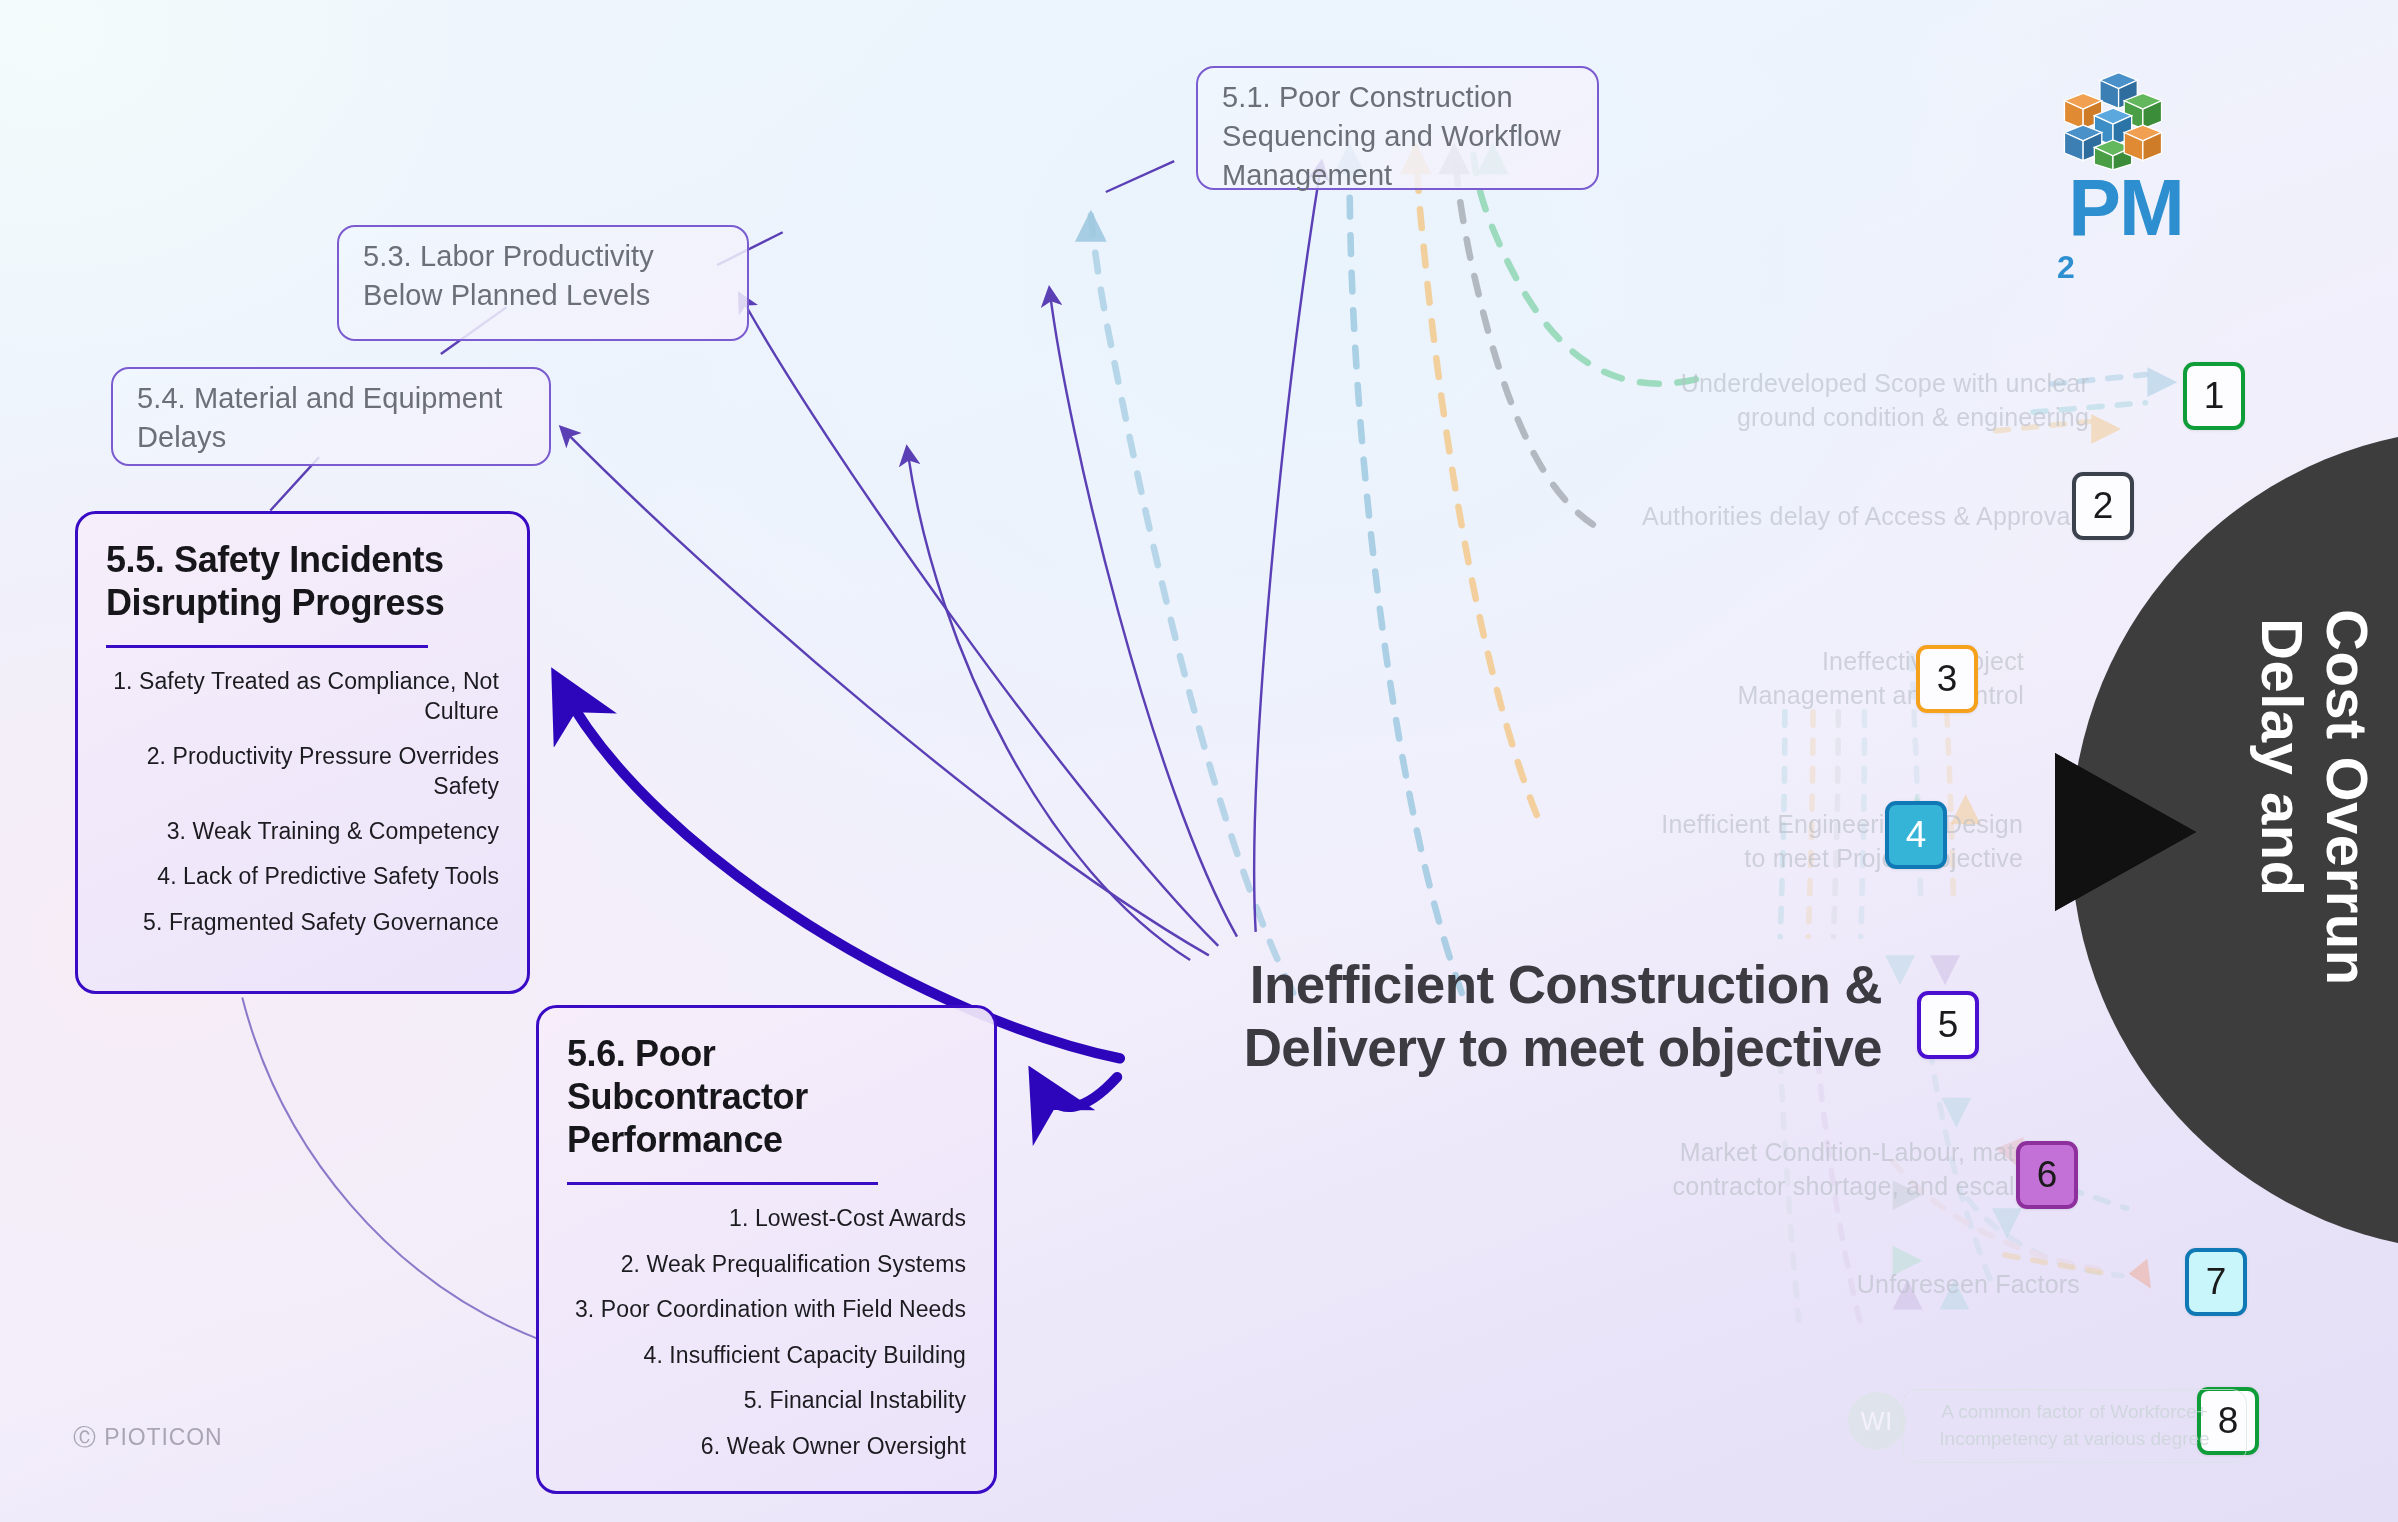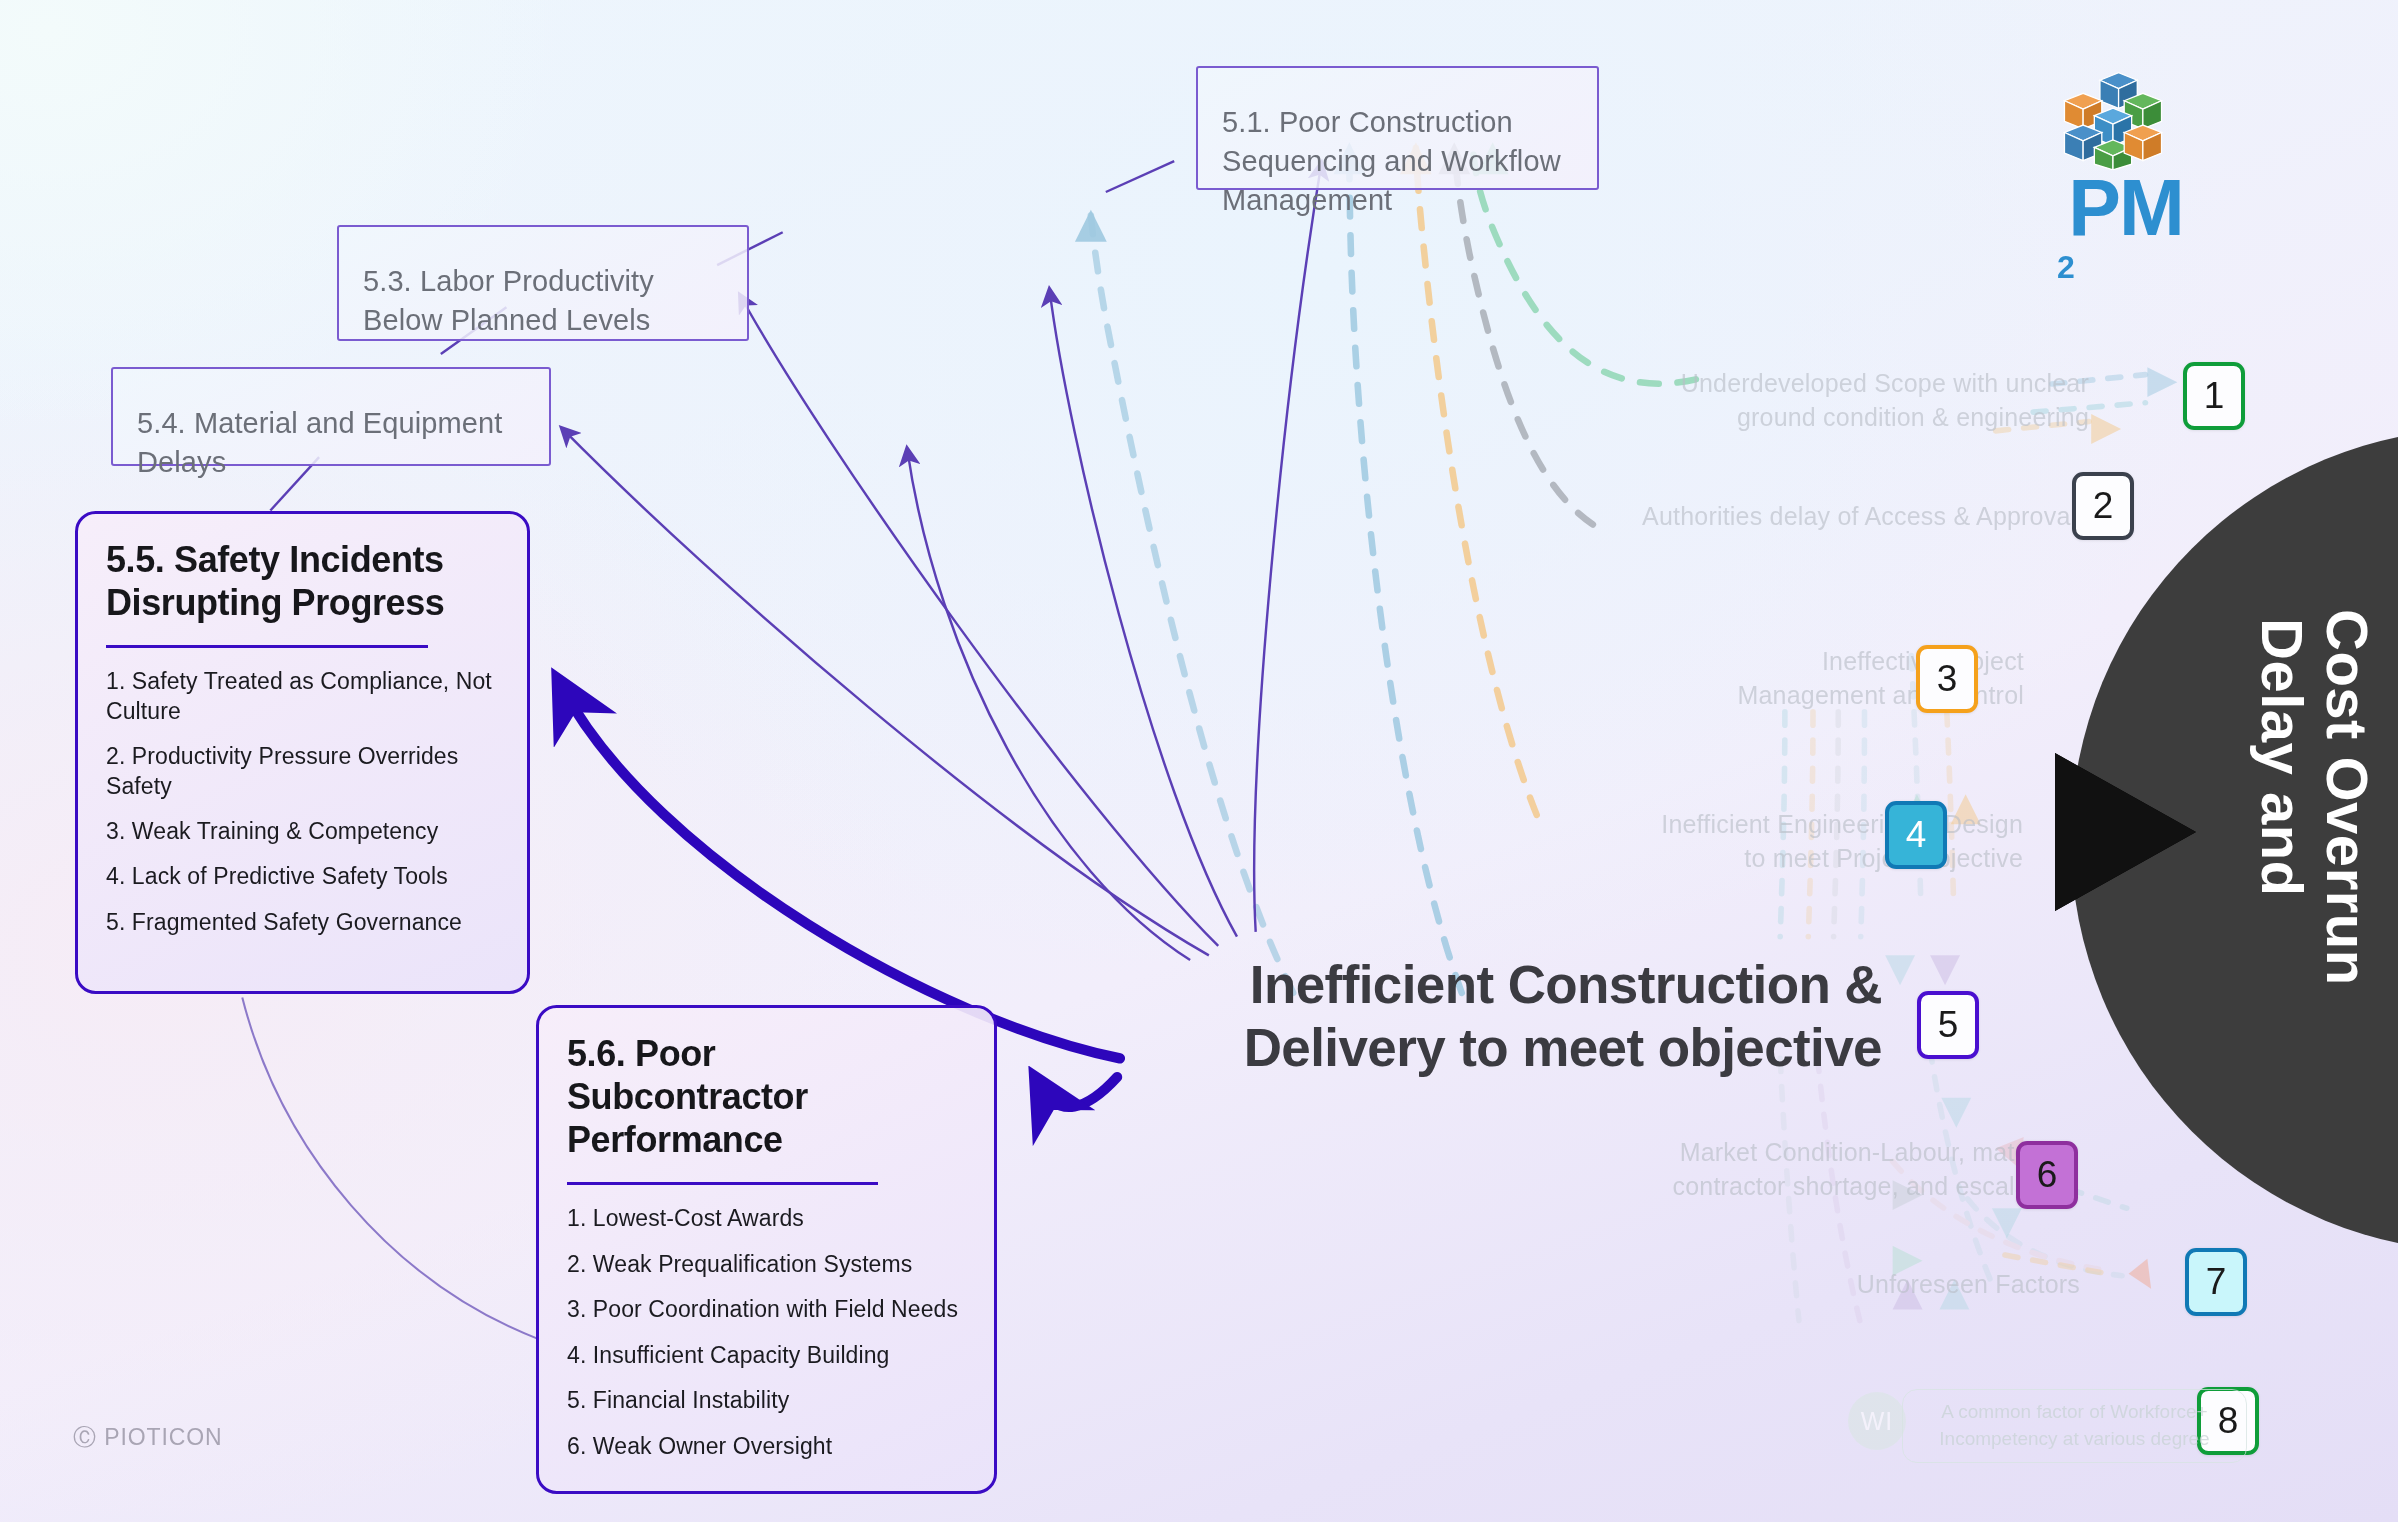--- a/index.html
+++ b/index.html
@@ -102,26 +102,26 @@
     z-index:-1;
   }
 
   
   svg.wires { position:absolute; inset:0; width:2399px; height:1522px; pointer-events:none; }
 
   
   .cbox {
     position:absolute;
     border: 2.3px solid #7a5bd0;
-    border-radius: 3px;
+    border-radius: 18px;
     background: linear-gradient(150deg, rgba(240,247,253,.85), rgba(244,240,252,.85));
     color: #6b6f78;
     font-size: 29px;
     line-height: 1.34;
-    padding: 35px 24px;
+    padding: 10px 24px;
     box-sizing: border-box;
     letter-spacing: 0.1px;
   }
 
   
   .card {
     position:absolute;
     border: 3.3px solid #3a0bc4;
     border-radius: 20.6px;
     background: linear-gradient(155deg, rgba(247,238,250,.92), rgba(234,227,250,.92));
@@ -135,21 +135,21 @@
     color: #17171b;
     line-height: 1.2;
     letter-spacing: -0.4px;
   }
   .card .rule {
     height: 3.3px;
     background: #3a0bc4;
     margin: 20.6px 0 19px 0;
     width: 82%;
   }
-  .card ul { list-style:none; margin:0; padding:0; }
+  .card ul { list-style:none; margin:0; padding:0;text-align:right; }
   .card li {
     font-size: 23px;
     color:#1b1b20;
     line-height:1.28;
     margin-bottom: 16px;
     letter-spacing:0.1px;
   }
   .card.wide .rule { width: 78%; }
 
   

